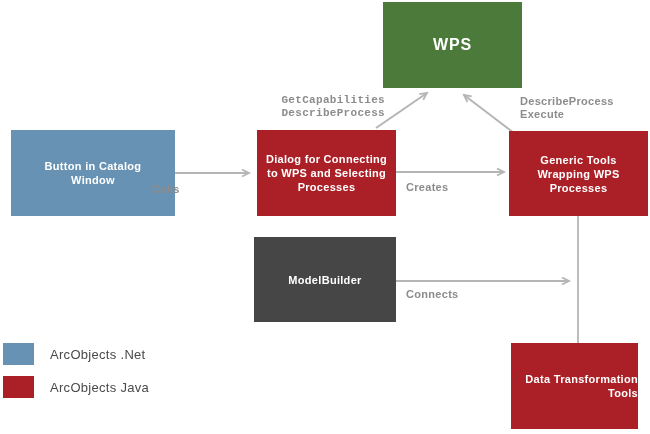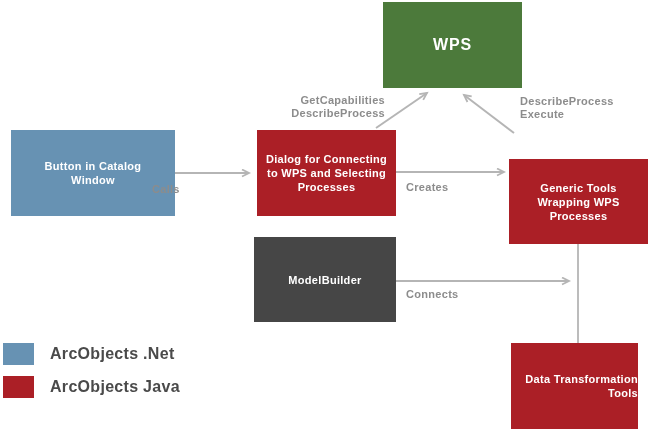--- a/index.html
+++ b/index.html
@@ -48,23 +48,23 @@
   .legend-row {
     position: absolute;
     display: flex;
     align-items: center;
     gap: 16px;
     left: 3px;
   }
   .swatch { width: 31px; height: 22px; }
   .legend-label {
     color: var(--legend_text);
-    font-size: 16px;
+    font-size: 13px;
     letter-spacing: 0.3px;
-    font-weight: bold;
+    font-weight: normal;
     white-space: nowrap;
   }
 </style>
 </head>
 <body>
 
 <div class="canvas">
 
   <svg class="arrow-layer" viewBox="0 0 650 434" xmlns="http://www.w3.org/2000/svg">
     <defs>
@@ -88,42 +88,42 @@
     <span class="line">Button in Catalog</span>
     <span class="line">Window</span>
   </div>
 
   <div class="node fill-red" style="left:257px; top:130px; width:139px; height:86px;">
     <span class="line">Dialog for Connecting</span>
     <span class="line">to WPS and Selecting</span>
     <span class="line">Processes</span>
   </div>
 
-  <div class="node fill-red" style="left:509px; top:131px; width:139px; height:85px;margin-top:28px;">
+  <div class="node fill-red" style="left:509px; top:131px; width:139px; height:85px;">
     <span class="line">Generic Tools</span>
     <span class="line">Wrapping WPS</span>
     <span class="line">Processes</span>
   </div>
 
   <div class="node fill-dark" style="left:254px; top:237px; width:142px; height:85px;">
     <span class="line">ModelBuilder</span>
   </div>
 
   <div class="node fill-red" style="left:511px; top:343px; width:127px; height:86px;align-items:flex-end;">
     <span class="line">Data Transformation</span>
     <span class="line">Tools</span>
   </div>
 
   <div class="edge-label" style="left:152px; top:183px;">Calls</div>
 
   <div class="edge-label" style="left:406px; top:181px;text-align:center;">Creates</div>
 
   <div class="edge-label" style="left:406px; top:288px;">Connects</div>
 
-  <div class="edge-label align-right" style="left:270px; top:94px; width:115px;">
+  <div class="edge-label align-right" style="left:270px; top:94px; width:115px;font-family:Liberation Mono, monospace;">
     <span class="line">GetCapabilities</span>
     <span class="line">DescribeProcess</span>
   </div>
 
   <div class="edge-label" style="left:520px; top:95px;">
     <span class="line">DescribeProcess</span>
     <span class="line">Execute</span>
   </div>
 
   <div class="legend-row" style="top:343px;">

